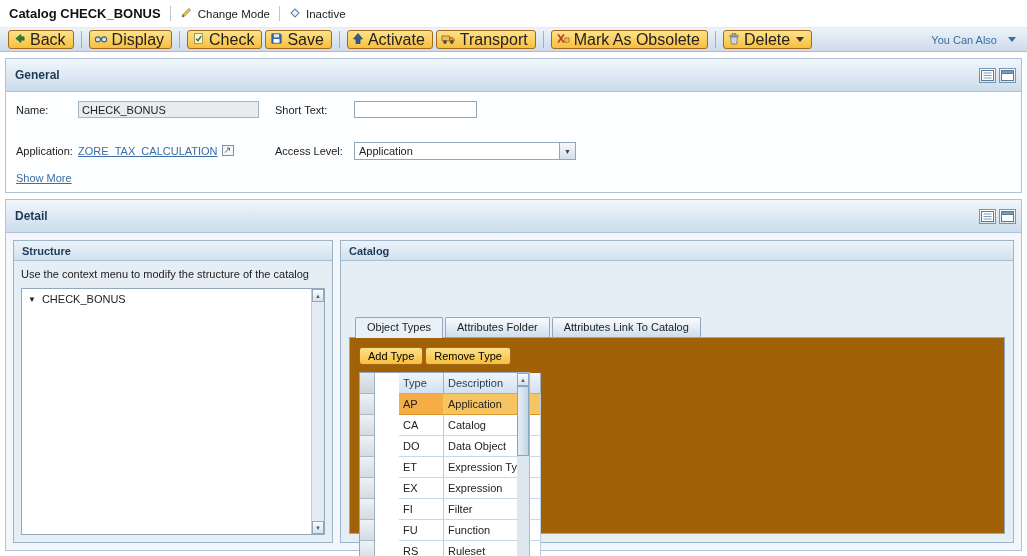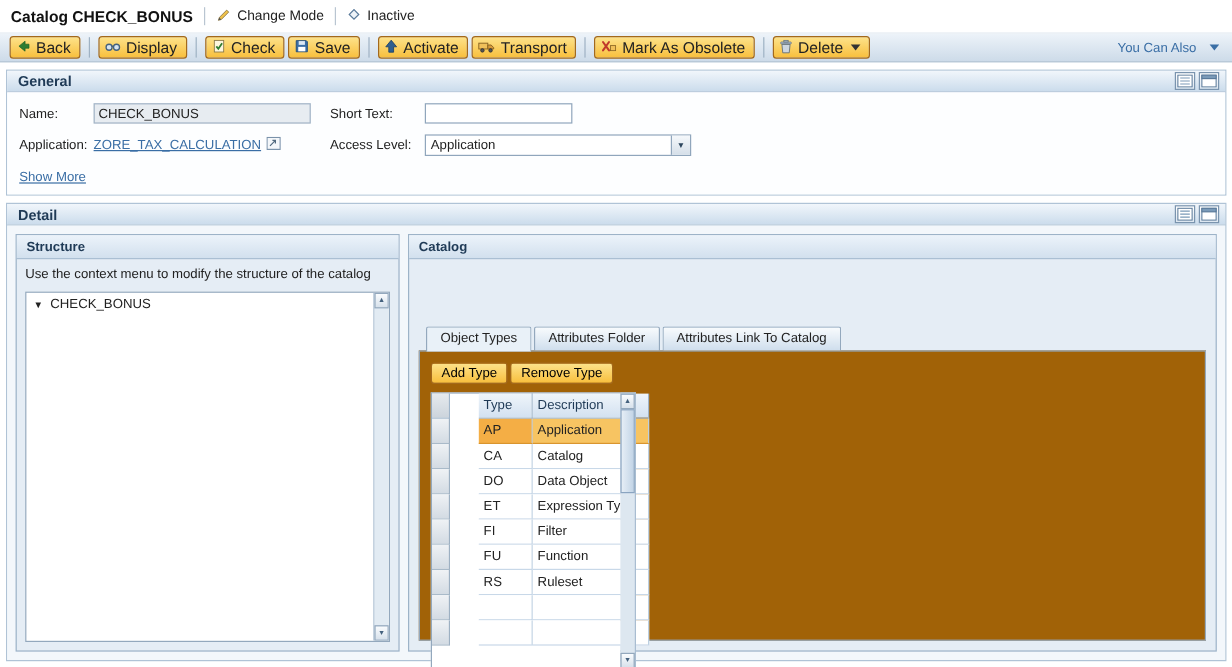--- a/index.html
+++ b/index.html
@@ -13,37 +13,37 @@
   .titlebar { flex:0 0 27px; display:flex; align-items:center; gap:9px; padding:0 9px; background:#fff; }
   .titlebar .title { font-size:13px; font-weight:bold; color:#111; }
   .vsep { width:1px; height:15px; background:#b9c5d1; }
   .mode-toggle, .status { display:flex; align-items:center; gap:5px; font-size:11.5px; }
   .mode-toggle { cursor:pointer; }
   
   .toolbar { flex:0 0 25px; display:flex; align-items:center; gap:3px; padding:0 8px;
     background:linear-gradient(#edf3f9,#cddbe9); border-top:1px solid #e4ebf2; border-bottom:1px solid #abbecf; }
   .tb-btn { display:inline-flex; align-items:center; gap:4px; height:19px; padding:0 7px 0 4px;
     background:linear-gradient(#fde28a,#f8bf3d); border:1px solid #a3691c; border-radius:3px;
-    font-family:inherit; font-size:13px; color:#222; cursor:pointer; white-space:nowrap; }
+    font-family:inherit; font-size:16px; color:#222; cursor:pointer; white-space:nowrap; }
   .tb-divider { width:1px; height:17px; background:#9fb2c4; margin:0 4px; }
   .tb-spacer { flex:1; }
   .you-can-also { color:#3a6ea5; display:flex; align-items:center; gap:11px; cursor:pointer; margin-right:3px; }
   .menu-tri { width:0; height:0; border-left:4px solid transparent; border-right:4px solid transparent; border-top:5px solid #3a6ea5; }
   .menu-tri.dark { border-top-color:#333; margin-left:2px; }
   
   .section { margin:6px 5px 0; border:1px solid #b0c3d6; background:#fdfeff; }
-  .section-header { height:18px; display:flex; align-items:center; justify-content:space-between;
+  .section-header { height:33px; display:flex; align-items:center; justify-content:space-between;
     padding:0 5px 0 9px; background:linear-gradient(#f1f6fb,#cbdcec); border-bottom:1px solid #b0c3d6;
     font-weight:bold; font-size:12px; color:#1f3a56; }
   .header-icons { display:flex; gap:3px; }
   .hicon { width:17px; height:15px; border:1px solid #7a94ae; background:linear-gradient(#ffffff,#dce6f0);
     display:flex; align-items:center; justify-content:center; cursor:pointer; }
   
   .general-body { padding:9px 10px 8px; background:#fdfeff; }
-  .form-grid { display:grid; grid-template-columns:62px 197px 79px auto; row-gap:9px; align-items:center; }
+  .form-grid { display:grid; grid-template-columns:62px 197px 79px auto; row-gap:24px; align-items:center; }
   .flabel { color:#222; }
   .ip { height:17px; border:1px solid #90a6bc; background:#fff; font-family:inherit; font-size:11px; padding:1px 3px; }
   .ip.readonly { background:#e7ecf1; border-color:#a3b5c7; width:181px; color:#222; }
   .ip.short { width:123px; }
   .app-link { display:flex; align-items:center; gap:4px; }
   .link { color:#3a6ea5; text-decoration:underline; cursor:pointer; }
   .ddl { width:222px; height:18px; background:#fff; border:1px solid #90a6bc; display:flex; align-items:center; cursor:pointer; }
   .ddl-text { flex:1; padding:0 4px; }
   .ddl-btn { width:16px; height:100%; border-left:1px solid #90a6bc; background:linear-gradient(#f5f8fb,#d5dfe9);
     display:flex; align-items:center; justify-content:center; font-size:7px; color:#2c465e; }
@@ -314,20 +314,25 @@
                   <div class="cell type">DO</div>
                   <div class="cell desc">Data Object</div>
                 </div>
                 <div class="row">
                   <div class="cell sel"></div>
                   <div class="cell type">ET</div>
                   <div class="cell desc">Expression Type</div>
                 </div>
                 <div class="row">
                   <div class="cell sel"></div>
+                  <div class="cell type">EX</div>
+                  <div class="cell desc">Expression</div>
+                </div>
+                <div class="row">
+                  <div class="cell sel"></div>
                   <div class="cell type">FI</div>
                   <div class="cell desc">Filter</div>
                 </div>
                 <div class="row">
                   <div class="cell sel"></div>
                   <div class="cell type">FU</div>
                   <div class="cell desc">Function</div>
                 </div>
                 <div class="row">
                   <div class="cell sel"></div>

